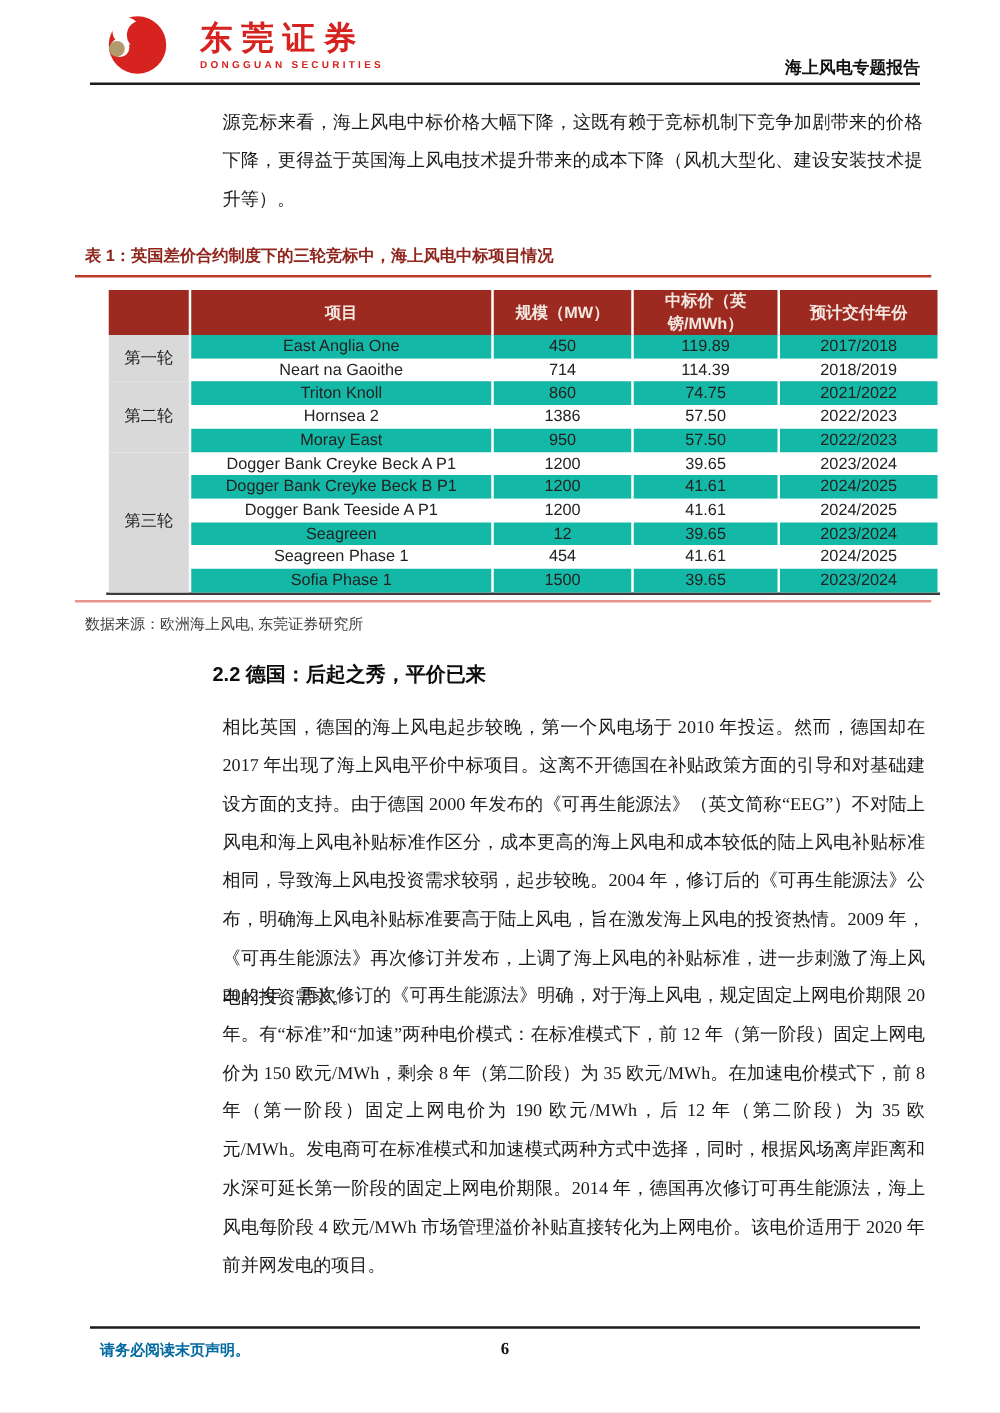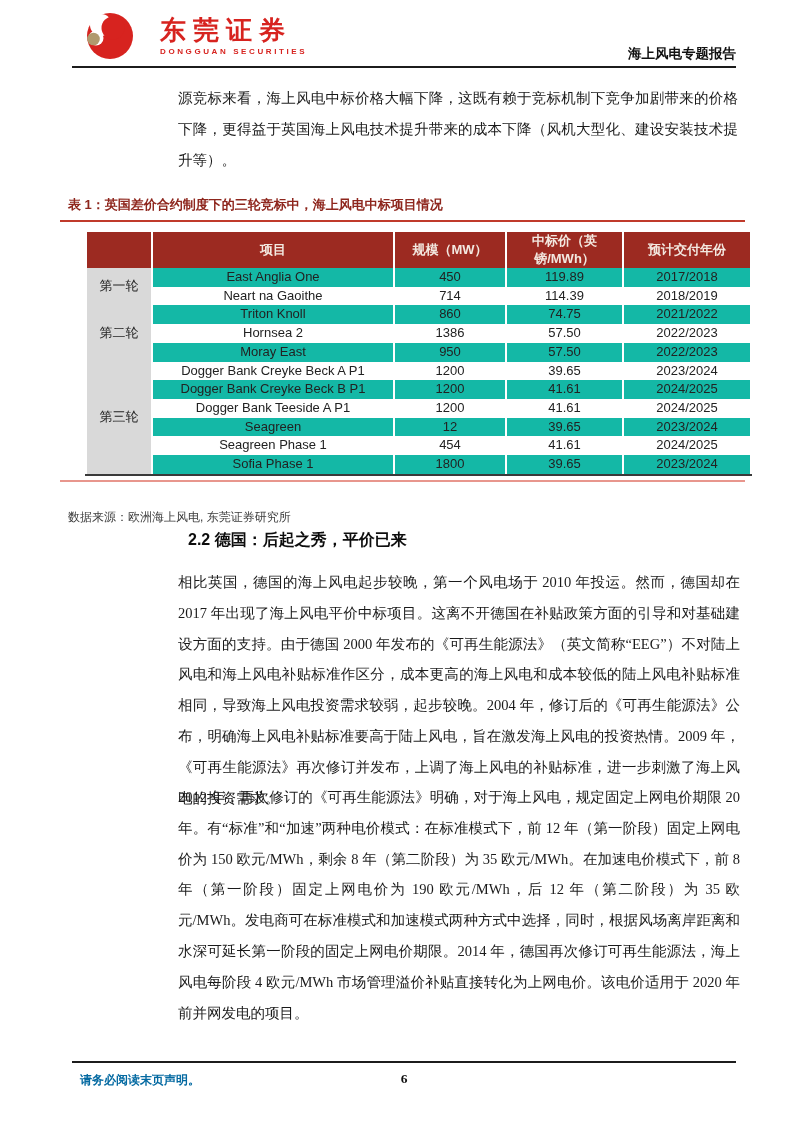--- a/index.html
+++ b/index.html
@@ -22,21 +22,21 @@
   .report-type { position:absolute; right:0; bottom:3px; font-weight:bold;
                  font-size:13.5px; font-family:"Liberation Sans", sans-serif; color:#111; }
 
   
   .body-text { font-size:14.5px; line-height:30.8px; text-align:justify;
                color:#1a1a1a; font-family:"Liberation Serif", serif; }
   .intro { position:absolute; left:178px; top:83px; width:560px; }
   .para1 { position:absolute; left:178px; top:567px; width:562px; }
   .para2 { position:absolute; left:178px; top:782px; width:562px; }
 
-  .section-heading { position:absolute; left:188px; top:530px;
+  .section-heading { position:absolute; left:170px; top:530px;
                      font-family:"Liberation Sans", sans-serif;
                      font-size:16px; font-weight:bold; color:#0d0d0d; }
 
   
   .table-section { position:absolute; left:60px; top:196px; width:685px; }
   .table-title { font-family:"Liberation Sans", sans-serif; font-size:13px;
                  font-weight:600; color:#8e261d; padding:0 0 6px 8px;
                  border-bottom:2px solid #c03a2b; }
   table.cfd { margin:10px 0 0 25px; width:655px; table-layout:fixed;
               border-collapse:separate; border-spacing:2px 0;
@@ -44,21 +44,21 @@
               font-family:"Liberation Sans", sans-serif; font-size:13px; color:#222; }
   table.cfd thead th { background:#9c2a21; color:#f3e8e0; font-weight:bold;
                        height:25px; text-align:center; padding:0; }
   table.cfd td, table.cfd tbody th { height:18.7px; padding:0; text-align:center;
                                      font-weight:normal; line-height:18.7px;
                                      overflow:hidden; white-space:nowrap; }
   .group-cell { background:#d9d9d9; }
   tr.row-gray td { background:#14b8a6; }
   tr.row-white td { background:#ffffff; }
   .table-bottom-rule { height:0; border-top:2px solid #e8968d; margin-top:4px; }
-  .data-source { margin-top:27px; padding-left:8px;
+  .data-source { margin-top:9px; padding-left:8px;
                  font-family:"Liberation Sans", sans-serif; font-size:12px; color:#3d3d3d; }
 
   
   .footer { position:absolute; left:72px; top:1061px; width:664px; height:45px;
             border-top:2px solid #1c1c1c; }
   .disclaimer { position:absolute; left:8px; top:9px;
                 font-family:"Liberation Sans", sans-serif; font-size:12px; color:#0369a1;font-weight:bold; }
   .page-number { position:absolute; left:0; right:0; top:8px; text-align:center;
                  font-family:"Liberation Serif", serif; font-weight:bold;
                  font-size:13.5px; color:#111; }
@@ -169,21 +169,21 @@
           <td>2023/2024</td>
         </tr>
         <tr class="row-white">
           <td>Seagreen Phase 1</td>
           <td>454</td>
           <td>41.61</td>
           <td>2024/2025</td>
         </tr>
         <tr class="row-gray">
           <td>Sofia Phase 1</td>
-          <td>1800</td>
+          <td>1500</td>
           <td>39.65</td>
           <td>2023/2024</td>
         </tr>
       </tbody>
     </table>
 
     <div class="table-bottom-rule"></div>
     <div class="data-source">数据来源：欧洲海上风电, 东莞证券研究所</div>
   </div>
 

